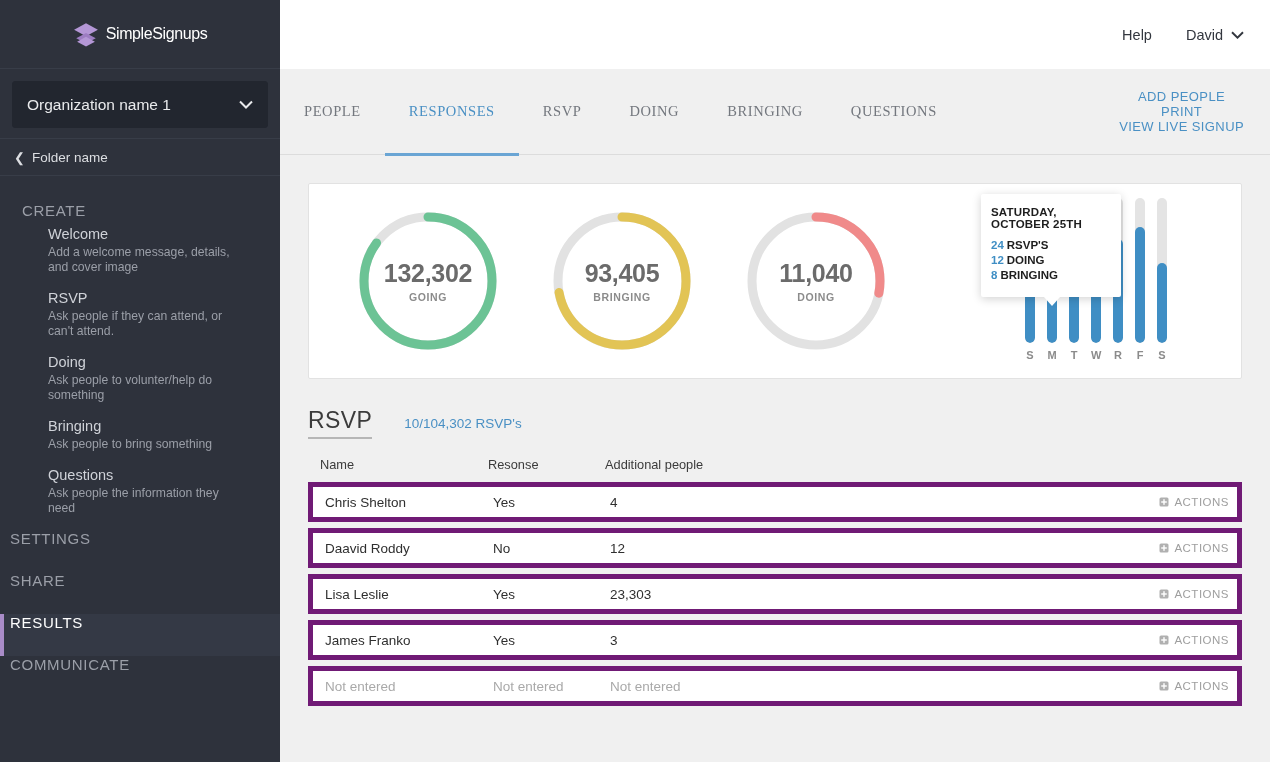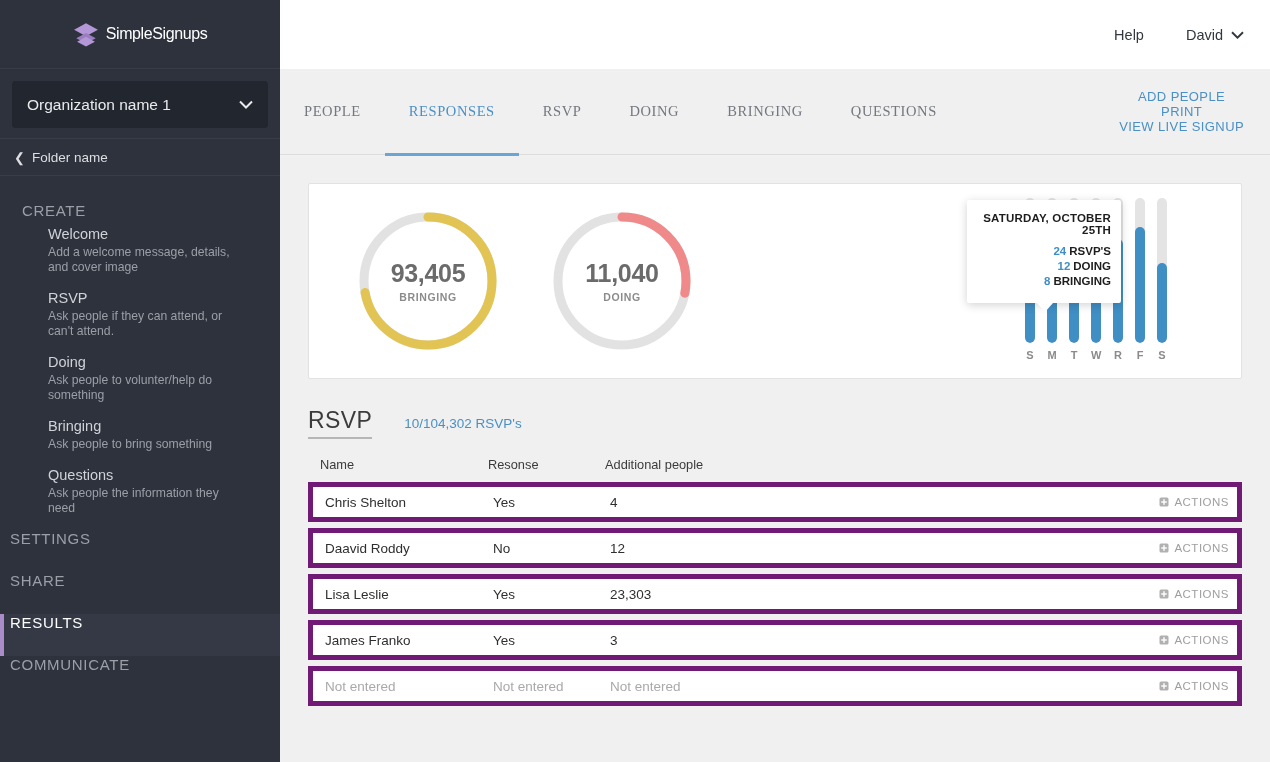--- a/index.html
+++ b/index.html
@@ -126,23 +126,23 @@
     position: relative; overflow: hidden;
   }
   .barfill {
     position: absolute; left: 0; right: 0; bottom: 0; background: #3f8ec4;
     border-radius: 5px;
   }
   .barlabels { display: flex; gap: 12px; padding-left: 6px; padding-top: 6px; }
   .barlabel { width: 10px; text-align: center; color: #8b8b8b; font-size: 11px; font-weight: 700; }
 
   .tooltip {
-    position: absolute; right: 120px; top: 16px; width: 154px;
+    position: absolute; right: 120px; top: 10px; width: 140px;
     background: #ffffff; border-radius: 2px; padding: 12px 10px 14px 10px;
-    box-shadow: 0 2px 10px rgba(0,0,0,0.18); text-align: right; z-index: 5;
+    box-shadow: 0 2px 10px rgba(0,0,0,0.18); text-align: left; z-index: 5;
   }
   .tooltip::after {
     content: ""; position: absolute; left: 50%; margin-left: -7px; bottom: -9px;
     border-left: 8px solid transparent; border-right: 8px solid transparent;
     border-top: 9px solid #ffffff;
   }
   .tt-title { color: #1d1d1d; font-size: 11.5px; font-weight: 700; letter-spacing: 0.2px; }
   .tt-rows { padding-top: 8px; }
   .tt-row { font-size: 11.5px; font-weight: 700; color: #1d1d1d; line-height: 15px; }
   .tt-num { color: #3f8ec4; margin-right: 3px; }
@@ -242,21 +242,21 @@
     <div class="nav-row">
       <span>COMMUNICATE</span>
     </div>
   </div>
 
   <div class="main">
 
     <div class="topbar">
       <span class="top-link">Help</span>
       <span class="user-menu">
-        <span class="top-link" style="margin-left:8px">David</span>
+        <span class="top-link" style="margin-left:0">David</span>
         <svg class="chev2" viewBox="0 0 13 8">
           <polyline points="1,1.3 6.5,6.7 12,1.3" fill="none" stroke="#33373f" stroke-width="1.9"></polyline>
         </svg>
       </span>
     </div>
 
     <div class="tabbar">
       <div class="tabs">
         <div class="tab">
             <span>PEOPLE</span>
@@ -282,20 +282,30 @@
         <span class="tab-action">PRINT</span>
         <span class="tab-action">VIEW LIVE SIGNUP</span>
       </div>
     </div>
 
     <div class="content">
 
       <div class="summary-card">
 
         <div class="donuts">
+          <div class="donut">
+            <svg width="146" height="146" viewBox="0 0 146 146">
+              <circle cx="73" cy="73" r="64" fill="none" stroke="#e2e2e2" stroke-width="9"></circle>
+              <circle id="ring0" cx="73" cy="73" r="64" fill="none" stroke="#6cc395" stroke-width="9" stroke-linecap="round" stroke-dasharray="341.8052807105695 402.1238596594935"></circle>
+            </svg>
+            <div class="donut-center">
+              <div class="donut-value">132,302</div>
+              <div class="donut-label">GOING</div>
+            </div>
+          </div>
 
           <div class="donut">
             <svg width="146" height="146" viewBox="0 0 146 146">
               <circle cx="73" cy="73" r="64" fill="none" stroke="#e2e2e2" stroke-width="9"></circle>
               <circle id="ring1" cx="73" cy="73" r="64" fill="none" stroke="#e2c455" stroke-width="9" stroke-linecap="round" stroke-dasharray="289.52917895483534 402.1238596594935"></circle>
             </svg>
             <div class="donut-center">
               <div class="donut-value">93,405</div>
               <div class="donut-label">BRINGING</div>
             </div>

